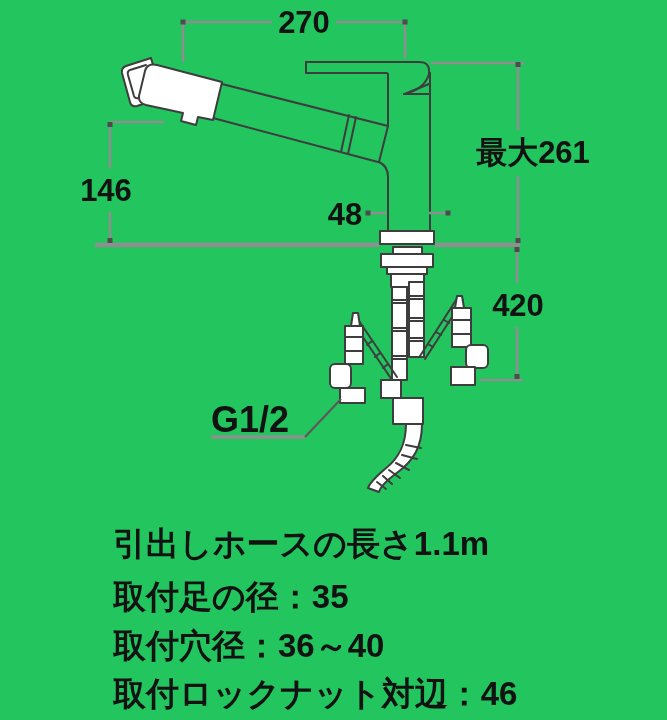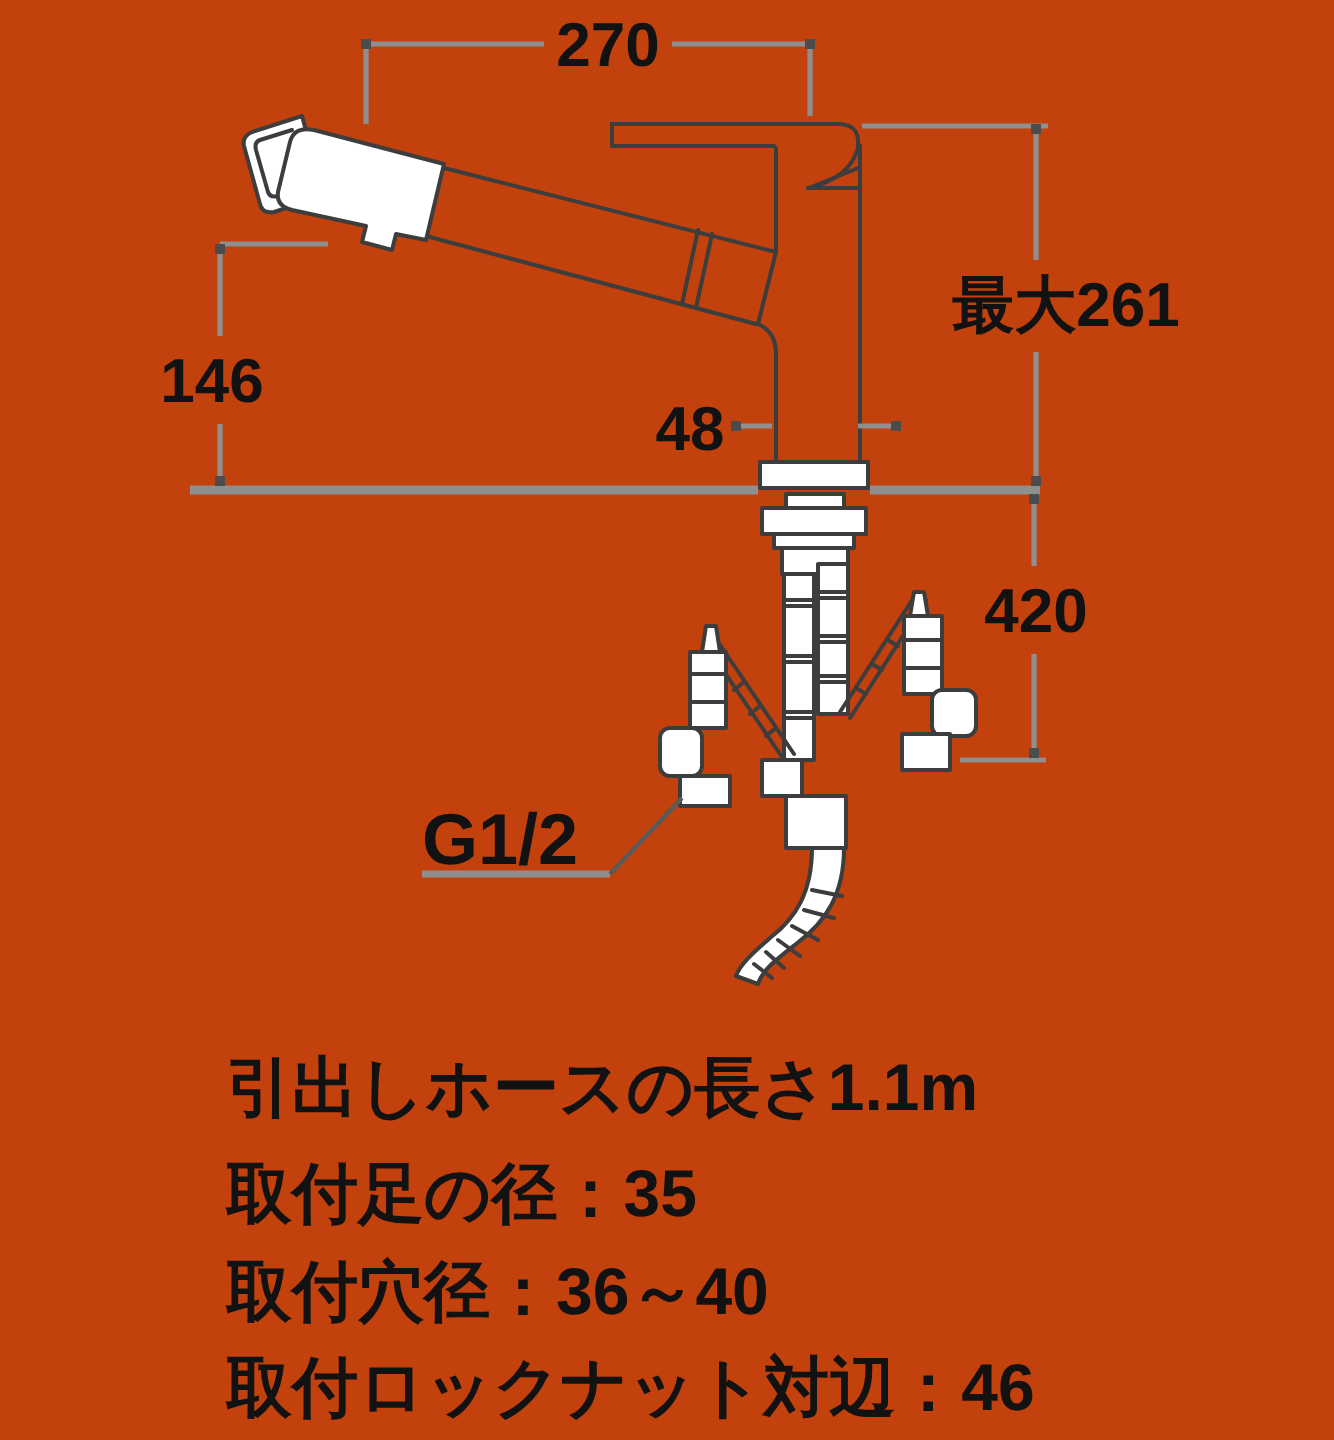--- a/index.html
+++ b/index.html
@@ -1,16 +1,16 @@
 <!DOCTYPE html>
 <html><head>
 <meta charset="utf-8">
 <style>
   html,body{margin:0;padding:0;background:#ffffff;}
-  .stage{position:relative;width:667px;height:720px;background:#c2410c;overflow:hidden;
+  .stage{position:relative;width:667px;height:720px;background:#22c55e;overflow:hidden;
          font-family:"Liberation Sans", sans-serif;}
   svg{display:block;}
   .ln{stroke:#3d3d3d;stroke-width:2;fill:none;stroke-linejoin:round;stroke-linecap:round;}
   .lnf{stroke:#3d3d3d;stroke-width:2;fill:#ffffff;stroke-linejoin:round;}
   .dim{stroke:#8f8f8f;stroke-width:2.6;fill:none;stroke-linecap:butt;}
   .counter{stroke:#8f8f8f;stroke-width:4.5;fill:none;}
   .tick{fill:#4c4c4c;stroke:none;}
   .dimtxt{font-family:"Liberation Sans", sans-serif;font-size:31px;font-weight:600;fill:#121212;}
   .gtxt{font-family:"Liberation Sans", sans-serif;font-size:36px;font-weight:600;fill:#121212;}
   .notetxt{font-family:"Liberation Sans", sans-serif;font-size:33px;font-weight:600;fill:#121212;}

